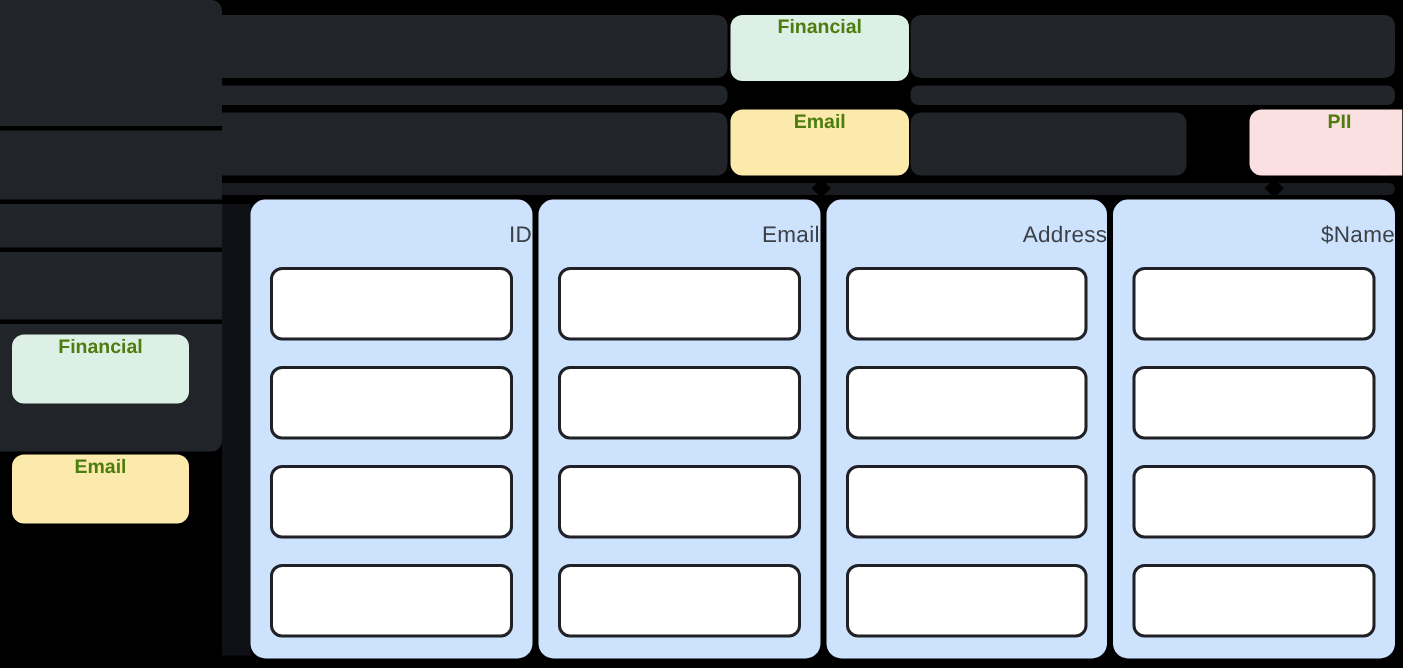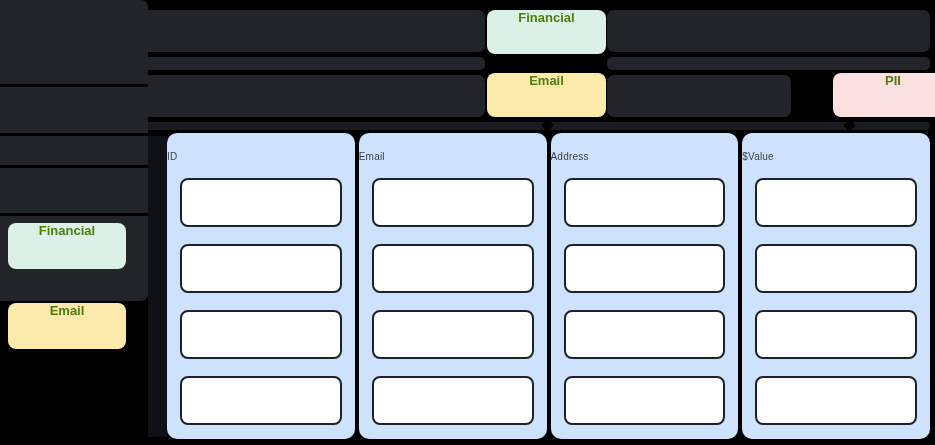--- a/index.html
+++ b/index.html
@@ -28,22 +28,22 @@
 
   #table {
     position:absolute; left:167px; top:133px; width:763px; height:306px;
     display:flex; gap:4px;
   }
   .col {
     flex:1; background:#cde2fc; border-radius:10px;
     display:flex; flex-direction:column; box-sizing:border-box;
   }
   .col-header {
-    height:45px; line-height:47px; text-align:left;
-    font-size:10px; color:#3d4147; letter-spacing:.2px;
+    height:45px; line-height:47px; text-align:right;
+    font-size:15px; color:#3d4147; letter-spacing:.2px;
   }
   .col-cells {
     display:flex; flex-direction:column; gap:17px; padding:0 13px;
   }
   .cell {
     height:49px; background:#ffffff; border:2.5px solid #1f2126;
     border-radius:8px; box-sizing:border-box;
   }
 </style>
 </head>
@@ -110,21 +110,21 @@
     <div class="col">
       <div class="col-header">Address</div>
       <div class="col-cells">
           <div class="cell"></div>
           <div class="cell"></div>
           <div class="cell"></div>
           <div class="cell"></div>
         </div>
     </div>
     <div class="col">
-      <div class="col-header">$Value</div>
+      <div class="col-header">$Name</div>
       <div class="col-cells">
           <div class="cell"></div>
           <div class="cell"></div>
           <div class="cell"></div>
           <div class="cell"></div>
         </div>
     </div>
   </div>
 
 </div>

